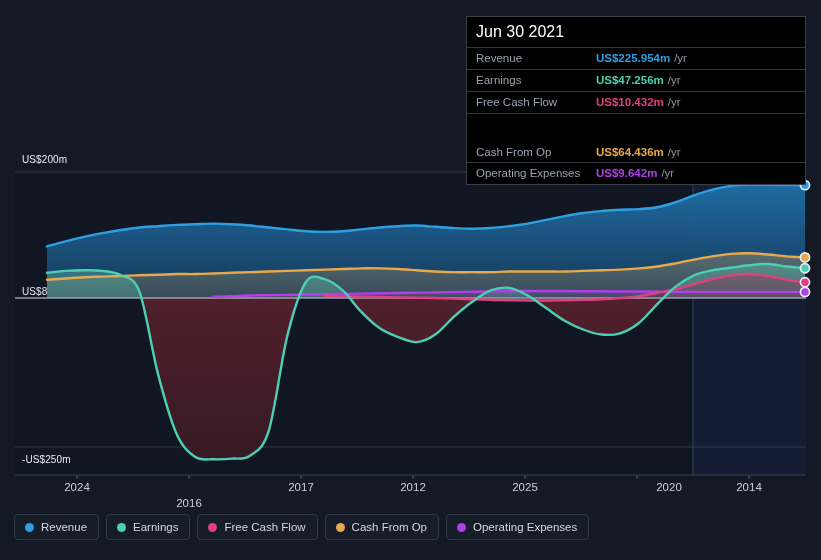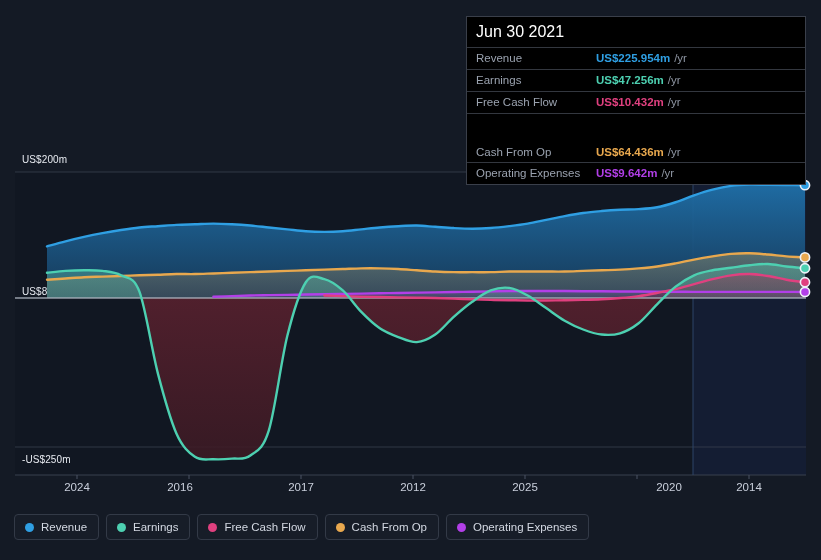--- a/index.html
+++ b/index.html
@@ -200,21 +200,21 @@
         <line x1="637" y1="475" x2="637" y2="479" stroke="#4a5364" stroke-width="1"></line>
         <line x1="749" y1="475" x2="749" y2="479" stroke="#4a5364" stroke-width="1"></line>
       </svg>
 
     <div class="y-label y-top">US$200m</div>
     <div class="y-label y-zero">US$8</div>
     <div class="y-label y-bot">-US$250m</div>
 
     <div id="x-labels">
         <div class="x-label" style="left: 77px;">2024</div>
-        <div class="x-label" style="left: 180px;">2016</div>
+        <div class="x-label" style="left: 189px; margin-top: 16px;">2016</div>
         <div class="x-label" style="left: 301px;">2017</div>
         <div class="x-label" style="left: 413px;">2012</div>
         <div class="x-label" style="left: 525px;">2025</div>
         <div class="x-label" style="left: 637px; margin-left: 32px;">2020</div>
         <div class="x-label" style="left: 749px;">2014</div>
       </div>
   </div>
 
   <div class="tooltip">
     <div class="tt-title">Jun 30 2021</div>

